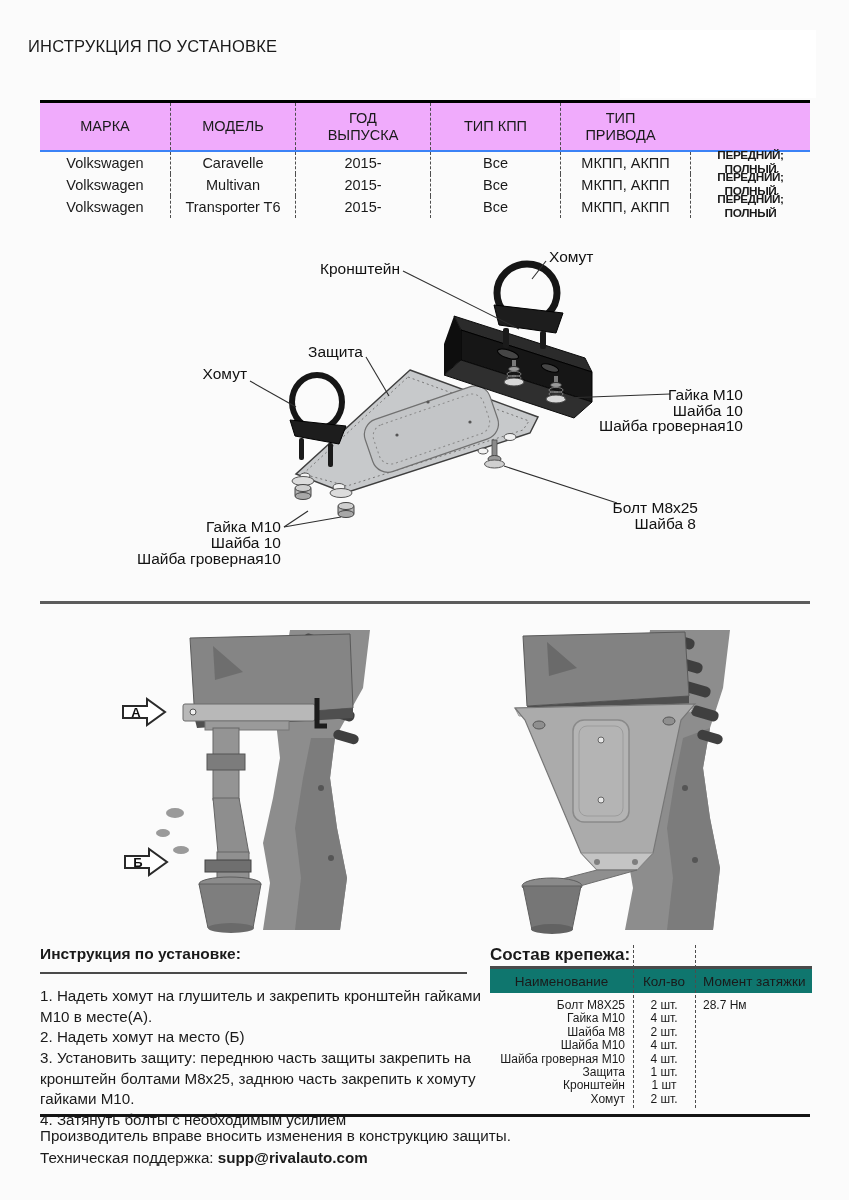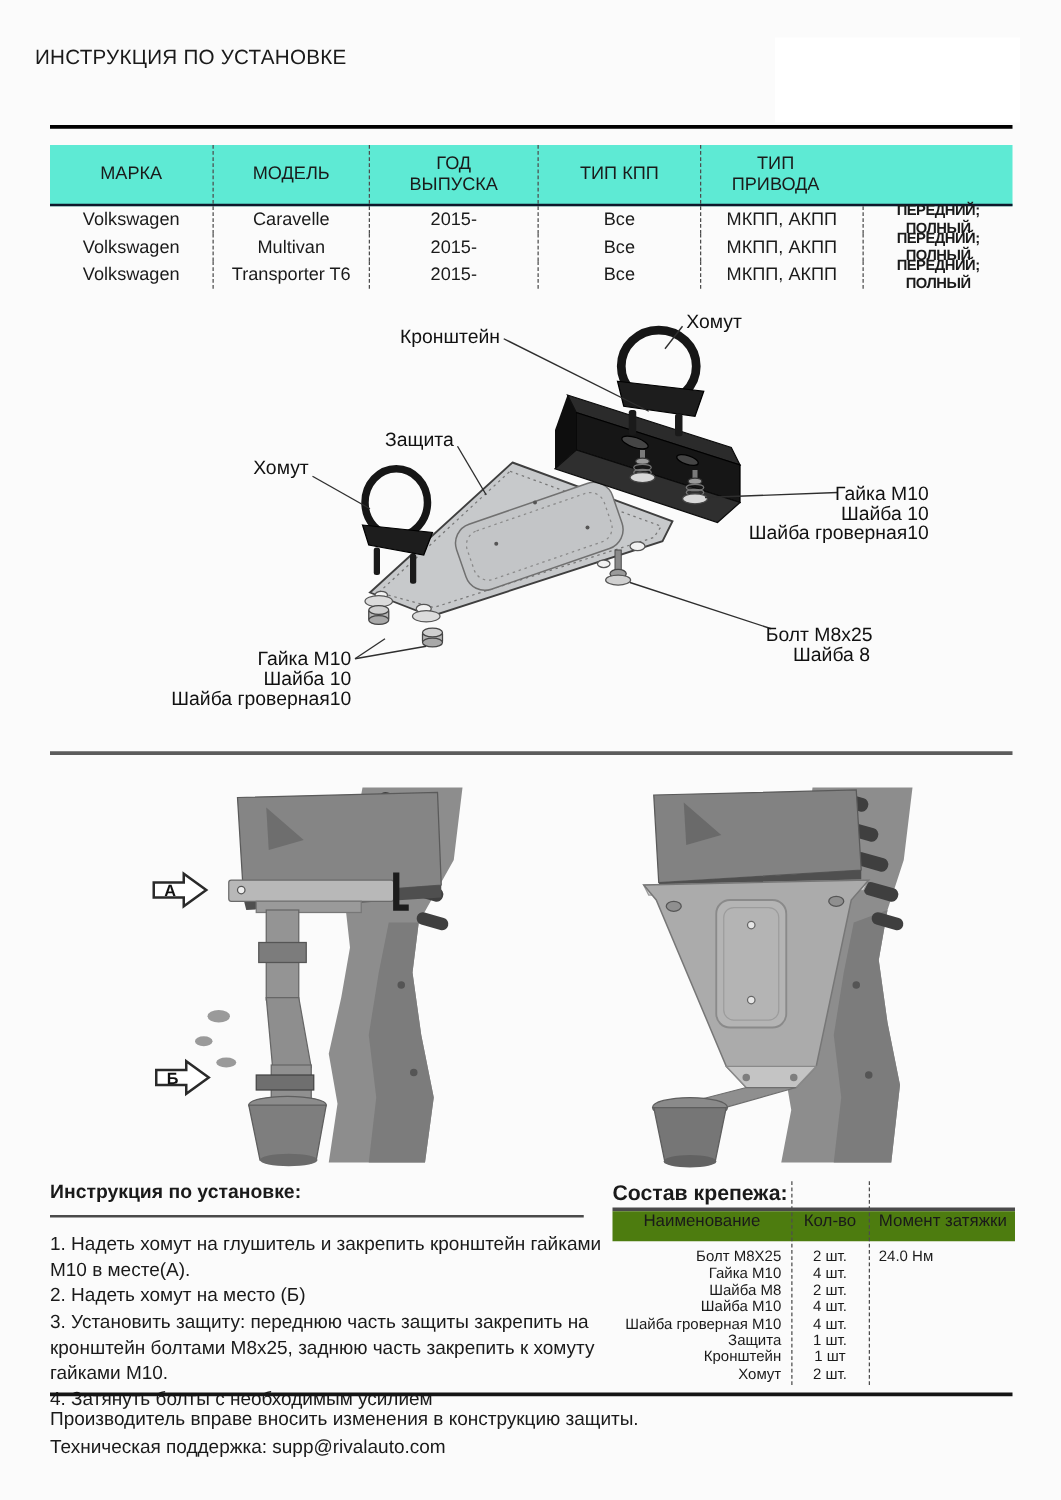--- a/index.html
+++ b/index.html
@@ -10,21 +10,21 @@
   }
   .abs{position:absolute;}
   
   .title-block{left:28px;top:36px;line-height:1.25;}
   .title-l1{font-size:16.5px;letter-spacing:.2px;}
   .title-l2{font-size:18.5px;font-weight:bold;margin-top:3px;letter-spacing:.2px;}
   .title-l2 .pn{margin-left:26px;}
   .logo-box{left:620px;top:30px;width:196px;height:68px;background:#ffffff;}
   
   .fitment{left:40px;top:100px;width:770px;border-top:3px solid #000;font-size:14.5px;}
-  .f-head{display:flex;background:#5eead4;border-bottom:2px solid #0f172a;margin-top:13px;}
+  .f-head{display:flex;background:#f0abfc;border-bottom:2px solid #3b82f6;}
   .f-row{display:flex;height:22px;align-items:center;}
   .fc{box-sizing:border-box;display:flex;align-items:center;justify-content:center;
       text-align:center;white-space:pre-line;line-height:1.15;}
   .f-head .fc{min-height:47px;padding:4px 2px;}
   .fc + .fc{border-left:1px dashed #4d4d4d;}
   .c0{width:130px;} .c1{width:125px;} .c2{width:135px;} .c3{width:130px;} .c4{width:130px;} .c5{width:120px;}
   .f-row .c5{font-size:11.8px;letter-spacing:-.4px;font-weight:bold;}
   .fitment .f-body .fc{height:22px;}
   
   .diagram{left:40px;top:230px;width:770px;height:370px;overflow:visible;}
@@ -41,31 +41,31 @@
   .instr{left:40px;top:945px;width:452px;}
   .instr-h{font-size:15.5px;font-weight:bold;}
   .instr-rule{width:427px;height:2px;background:#4a4a4a;margin-top:9px;}
   .instr-steps{margin-top:12px;font-size:15.2px;line-height:1.36;}
   
   .hw{left:490px;top:945px;width:322px;height:163px;}
   .hw-dash{position:absolute;top:0;bottom:0;width:0;border-left:1px dashed #4d4d4d;}
   .hw-dash1{left:143px;} .hw-dash2{left:205px;}
   .hw-title{font-size:17px;font-weight:bold;height:18px;}
   .hw-thick{height:3px;background:#4a4a4a;margin-top:3px;}
-  .hw-head{display:flex;background:#4d7c0f;height:24px;font-size:13.5px;}
+  .hw-head{display:flex;background:#0f766e;height:24px;align-items:center;font-size:13.5px;}
   .hwc{box-sizing:border-box;}
   .w0{width:143px;text-align:center;}
   .w1{width:62px;text-align:center;}
   .w2{width:117px;text-align:left;padding-left:8px;}
   .hw-row{display:flex;height:13.4px;line-height:13.4px;font-size:12px;align-items:center;}
   .hw-rows{margin-top:6px;}
   .hw-row .w0{text-align:right;padding-right:8px;}
   
   .footer{left:40px;top:1125px;font-size:15.2px;line-height:1.45;}
-  .footer b{font-weight:normal;}
+  .footer b{font-weight:bold;}
 </style>
 </head>
 <body>
 
 <div class="page">
 
   <div class="abs title-block">
     <div class="title-l1">ИНСТРУКЦИЯ ПО УСТАНОВКЕ</div>
   </div>
   <div class="abs logo-box"></div>
@@ -304,21 +304,21 @@
     <div class="hw-thick"></div>
     <div class="hw-head">
       <div class="hwc w0">Наименование</div>
       <div class="hwc w1">Кол-во</div>
       <div class="hwc w2">Момент затяжки</div>
     </div>
     <div class="hw-rows">
       <div class="hw-row">
         <div class="hwc w0">Болт М8Х25</div>
         <div class="hwc w1">2 шт.</div>
-        <div class="hwc w2">24.0 Нм</div>
+        <div class="hwc w2">28.7 Нм</div>
       </div>
       <div class="hw-row">
         <div class="hwc w0">Гайка М10</div>
         <div class="hwc w1">4 шт.</div>
         <div class="hwc w2"></div>
       </div>
       <div class="hw-row">
         <div class="hwc w0">Шайба М8</div>
         <div class="hwc w1">2 шт.</div>
         <div class="hwc w2"></div>

